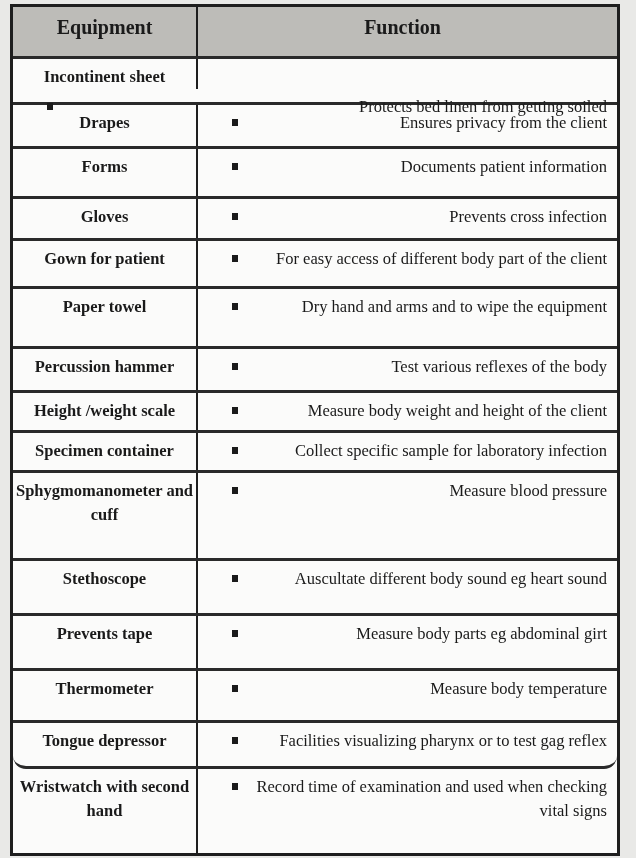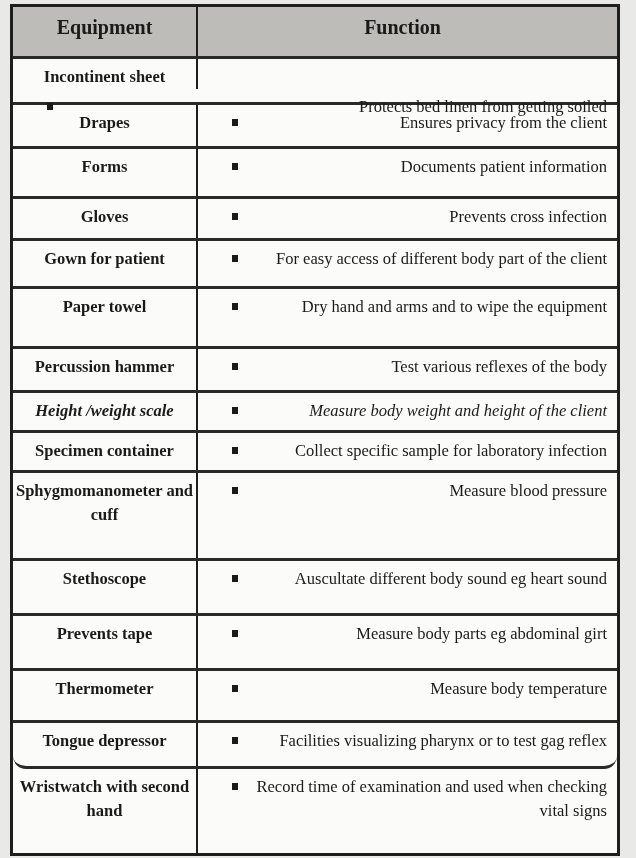--- a/index.html
+++ b/index.html
@@ -71,21 +71,21 @@
           <span class="fn-text">Dry hand and arms and to wipe the equipment</span>
         </div>
       </div>
       <div class="row" style="height: 44px;">
         <div class="cell-eq">Percussion hammer</div>
         <div class="cell-fn">
           <span class="bullet"></span>
           <span class="fn-text">Test various reflexes of the body</span>
         </div>
       </div>
-      <div class="row" style="height: 40px; font-style: italic;">
+      <div class="row" style="height: 40px;">
         <div class="cell-eq">Height /weight scale</div>
         <div class="cell-fn">
           <span class="bullet"></span>
           <span class="fn-text">Measure body weight and height of the client</span>
         </div>
       </div>
       <div class="row" style="height: 40px;">
         <div class="cell-eq">Specimen container</div>
         <div class="cell-fn">
           <span class="bullet"></span>

